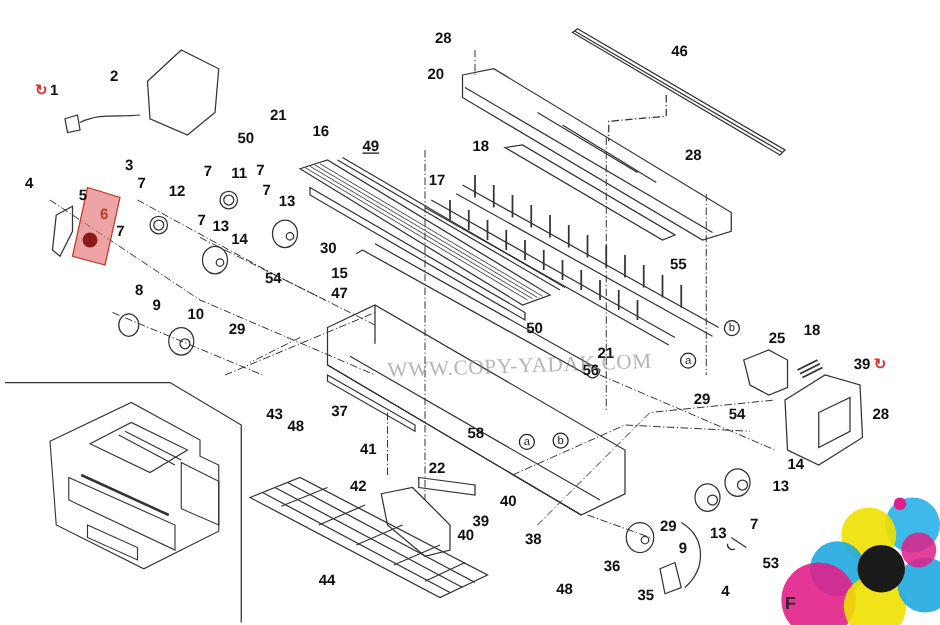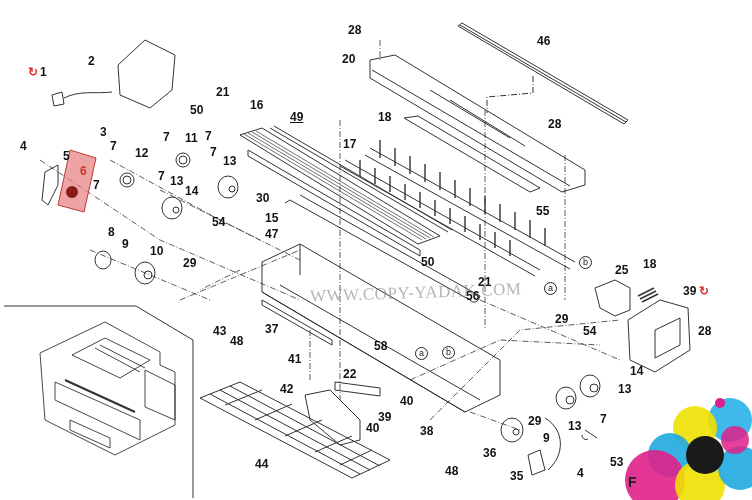--- a/index.html
+++ b/index.html
@@ -197,21 +197,21 @@
       <div class="lbl" style="left: 280px; top: 383px;">42</div>
       <div class="lbl" style="left: 213px; top: 325px;">43</div>
       <div class="lbl" style="left: 255px; top: 458px;">44</div>
       <div class="lbl" style="left: 537px; top: 35px;">46</div>
       <div class="lbl" style="left: 265px; top: 228px;">47</div>
       <div class="lbl" style="left: 230px; top: 335px;">48</div>
       <div class="lbl" style="left: 445px; top: 465px;">48</div>
       <div class="lbl" style="left: 290px; top: 111px; text-decoration: underline;">49</div>
       <div class="lbl" style="left: 190px; top: 104px;">50</div>
       <div class="lbl" style="left: 421px; top: 256px;">50</div>
-      <div class="lbl" style="left: 610px; top: 456px;">53</div>
+      <div class="lbl" style="left: 610px; top: 444px;">53</div>
       <div class="lbl" style="left: 212px; top: 216px;">54</div>
       <div class="lbl" style="left: 583px; top: 325px;">54</div>
       <div class="lbl" style="left: 536px; top: 205px;">55</div>
       <div class="lbl" style="left: 466px; top: 290px;">56</div>
       <div class="lbl" style="left: 256px; top: 192px;">30</div>
       <div class="lbl" style="left: 374px; top: 340px;">58</div>
       <div class="lbl" style="left: 577px; top: 467px;">4</div>
       <div class="lbl" style="left: 543px; top: 432px;">9</div>
     </div>
 

